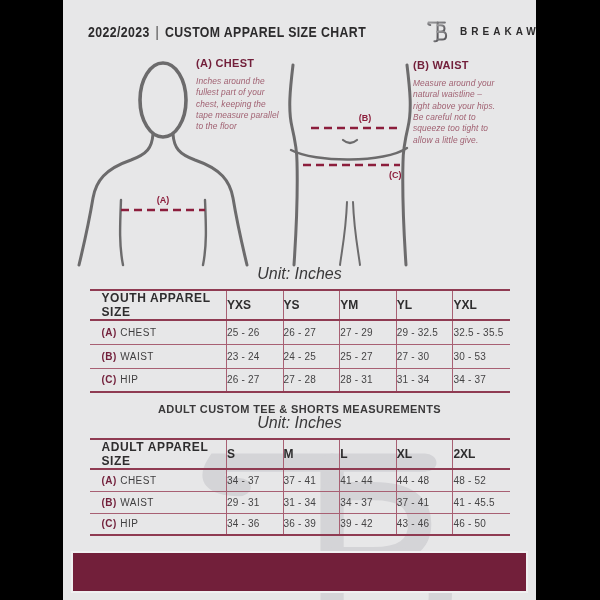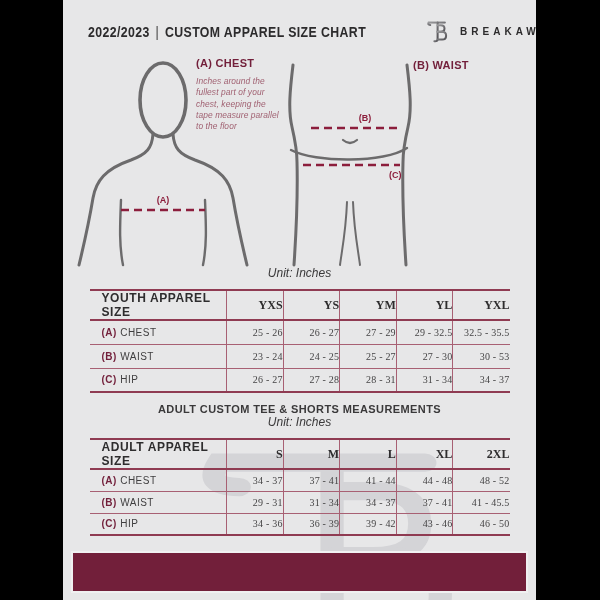--- a/index.html
+++ b/index.html
@@ -26,32 +26,32 @@
   .guide-body{font-style:italic;font-size:8.4px;line-height:1.35;color:var(--note);white-space:pre-line;letter-spacing:.1px;}
   #chest-block{left:133px;top:57px;width:118px;}
   #waist-block{left:350px;top:59px;width:110px;}
   #hips-block{left:350px;top:160px;width:112px;}
 
   
   .section{position:absolute;left:0;width:473px;text-align:center;z-index:2;}
   #youth-section{top:267px;}
   #adult-section{top:402px;}
   .tbl-title{font-weight:bold;font-size:11px;letter-spacing:.4px;color:#3a393a;line-height:14px;}
-  .tbl-unit{font-style:italic;font-size:12px;color:#3a393a;line-height:13px;}
+  .tbl-unit{font-style:italic;font-size:16px;color:#3a393a;line-height:13px;}
   .tbl-host{margin:9px auto 0;width:420px;}
   table.size-table{width:420px;border-collapse:collapse;table-layout:fixed;
     border-top:2px solid var(--line-strong);border-bottom:2px solid var(--line-strong);}
   table.size-table th,table.size-table td{border-bottom:1px solid var(--line);vertical-align:middle;}
   table.size-table th{font-size:12px;font-weight:bold;color:#2e2d2e;}
   table.size-table thead th{border-bottom:2px solid var(--line-strong);}
   th.lbl,td.lbl{text-align:left;padding-left:12px;}
   th.lbl{font-weight:normal;font-size:10px;letter-spacing:.6px;color:#3f3e3f;}
   td.lbl{font-size:10px;letter-spacing:.5px;color:#3f3e3f;}
   .pfx{color:var(--maroon);font-weight:bold;}
-  td.val,th.szh{text-align:right;border-left:1px solid var(--line);font-family:Liberation Serif, serif;}
+  td.val,th.szh{text-align:left;border-left:1px solid var(--line);}
   td.val{font-size:10px;color:var(--cell);letter-spacing:.2px;}
   .table-0 th{height:23px;} .table-0 td{height:24px;}
   .table-1 th{height:21px;} .table-1 td{height:22px;}
 
   
   #watermark{position:absolute;left:135px;top:418px;z-index:0;}
   #footer-bar{position:absolute;left:10px;top:553px;width:453px;height:38px;background:var(--maroon);
     box-shadow:0 0 0 2px #f0f0f1;z-index:3;}
 </style>
 </head>
@@ -121,20 +121,26 @@
     <div id="chest-block" class="guide-block">
       <div class="guide-heading">(A) CHEST</div>
       <div class="guide-body">Inches around the
 fullest part of your
 chest, keeping the
 tape measure parallel
 to the floor</div>
     </div>
     <div id="waist-block" class="guide-block">
       <div class="guide-heading">(B) WAIST</div>
+      <div class="guide-body">Measure around your
+natural waistline –
+right above your hips.
+Be careful not to
+squeeze too tight to
+allow a little give.</div>
     </div>
 
     <div id="youth-section" class="section">
       <div class="tbl-unit">Unit: Inches</div>
       <div class="tbl-host">
           <table class="size-table table-0">
             <colgroup>
               <col style="width: 137px;">
               <col style="width: 56.6px;">
               <col style="width: 56.6px;">

